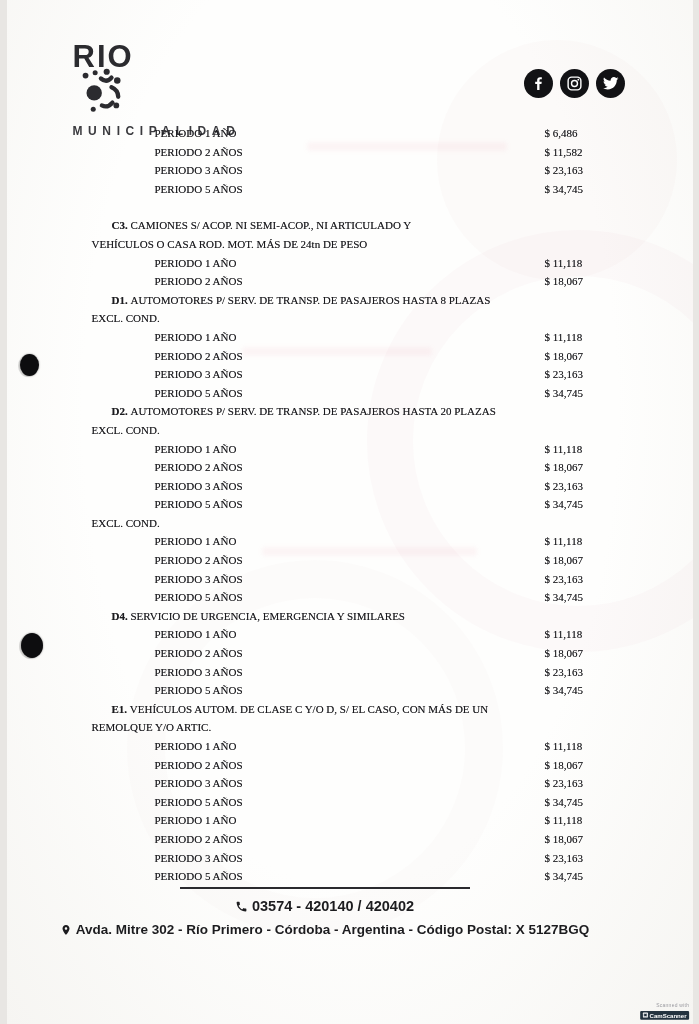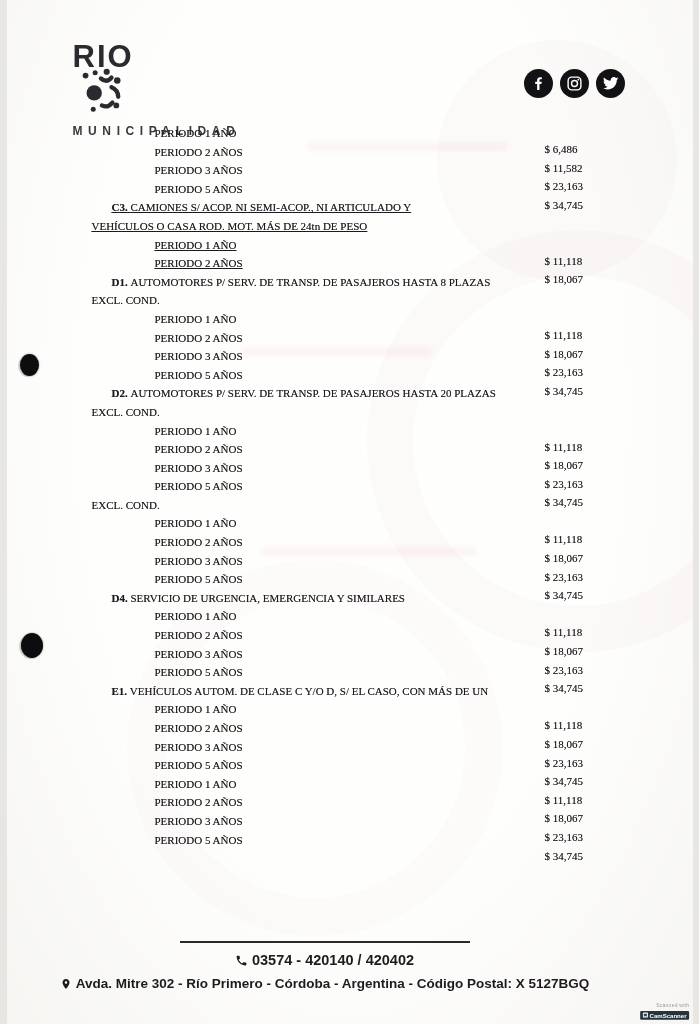--- a/index.html
+++ b/index.html
@@ -29,29 +29,29 @@
   .logo-primer{font-size:37px;line-height:36px;letter-spacing:1px;}
   .logo-icon{margin-left:1px;margin-top:-6px;}
   .logo-tagline{font-size:12px;letter-spacing:5.6px;margin-top:3px;color:#3a3a3e;text-align:right;}
   .social{position:absolute;right:68px;top:69px;display:flex;gap:7px;}
   .social-circle{width:29px;height:29px;border-radius:50%;background:#121215;display:flex;align-items:center;justify-content:center;}
   .social-circle svg{display:block;}
 
   
   .list{position:absolute;left:85px;top:124px;width:525px;font-size:11px;line-height:18.6px;
         text-shadow:0 0 0.4px rgba(20,20,24,0.55);}
-  .section.gap{text-decoration:underline;}
+  .section.gap{margin-top:18px;}
   .sec-title{white-space:nowrap;}
   .sec-title.first{text-indent:20px;}
   .sec-title .code{font-weight:bold;}
   .row{position:relative;padding-left:63px;}
-  .price{position:absolute;left:453px;top:16px;white-space:nowrap;}
-
-  
-  .footer{position:absolute;left:0;top:941px;width:636px;text-align:center;
+  .price{position:absolute;left:453px;top:0;white-space:nowrap;}
+
+  
+  .footer{position:absolute;left:0;top:887px;width:636px;text-align:center;
           font-family:"Liberation Sans", sans-serif;font-weight:bold;color:#1c1c1f;}
   .footer-rule{width:290px;height:0;border-top:2px solid #2a2a2e;margin:0 auto 8px auto;}
   .footer-phone{font-size:14.5px;line-height:18px;}
   .footer-address{font-size:13.5px;line-height:18px;margin-top:4px;}
   .finline{display:inline-block;vertical-align:-2px;margin-right:4px;}
 
   
   .scan-mark{position:absolute;right:3px;bottom:5px;transform:scale(0.55);transform-origin:bottom right;
              font-family:"Liberation Sans", sans-serif;text-align:right;}
   .scan-line1{font-size:9px;color:#9a9aa0;margin-bottom:1px;letter-spacing:.5px;}
@@ -153,20 +153,21 @@
       </div>
       <div class="section">
         <div class="sec-title first"><span class="code">D4. </span>SERVICIO DE URGENCIA, EMERGENCIA Y SIMILARES</div>
         <div class="row"><span class="lbl">PERIODO 1 AÑO</span><span class="price">$ 11,118</span></div>
         <div class="row"><span class="lbl">PERIODO 2 AÑOS</span><span class="price">$ 18,067</span></div>
         <div class="row"><span class="lbl">PERIODO 3 AÑOS</span><span class="price">$ 23,163</span></div>
         <div class="row"><span class="lbl">PERIODO 5 AÑOS</span><span class="price">$ 34,745</span></div>
       </div>
       <div class="section">
         <div class="sec-title first"><span class="code">E1. </span>VEHÍCULOS AUTOM. DE CLASE C Y/O D, S/ EL CASO, CON MÁS DE UN</div>
+        <div class="sec-title">REMOLQUE Y/O ARTIC.</div>
         <div class="row"><span class="lbl">PERIODO 1 AÑO</span><span class="price">$ 11,118</span></div>
         <div class="row"><span class="lbl">PERIODO 2 AÑOS</span><span class="price">$ 18,067</span></div>
         <div class="row"><span class="lbl">PERIODO 3 AÑOS</span><span class="price">$ 23,163</span></div>
         <div class="row"><span class="lbl">PERIODO 5 AÑOS</span><span class="price">$ 34,745</span></div>
       </div>
       <div class="section">
         <div class="row"><span class="lbl">PERIODO 1 AÑO</span><span class="price">$ 11,118</span></div>
         <div class="row"><span class="lbl">PERIODO 2 AÑOS</span><span class="price">$ 18,067</span></div>
         <div class="row"><span class="lbl">PERIODO 3 AÑOS</span><span class="price">$ 23,163</span></div>
         <div class="row"><span class="lbl">PERIODO 5 AÑOS</span><span class="price">$ 34,745</span></div>

